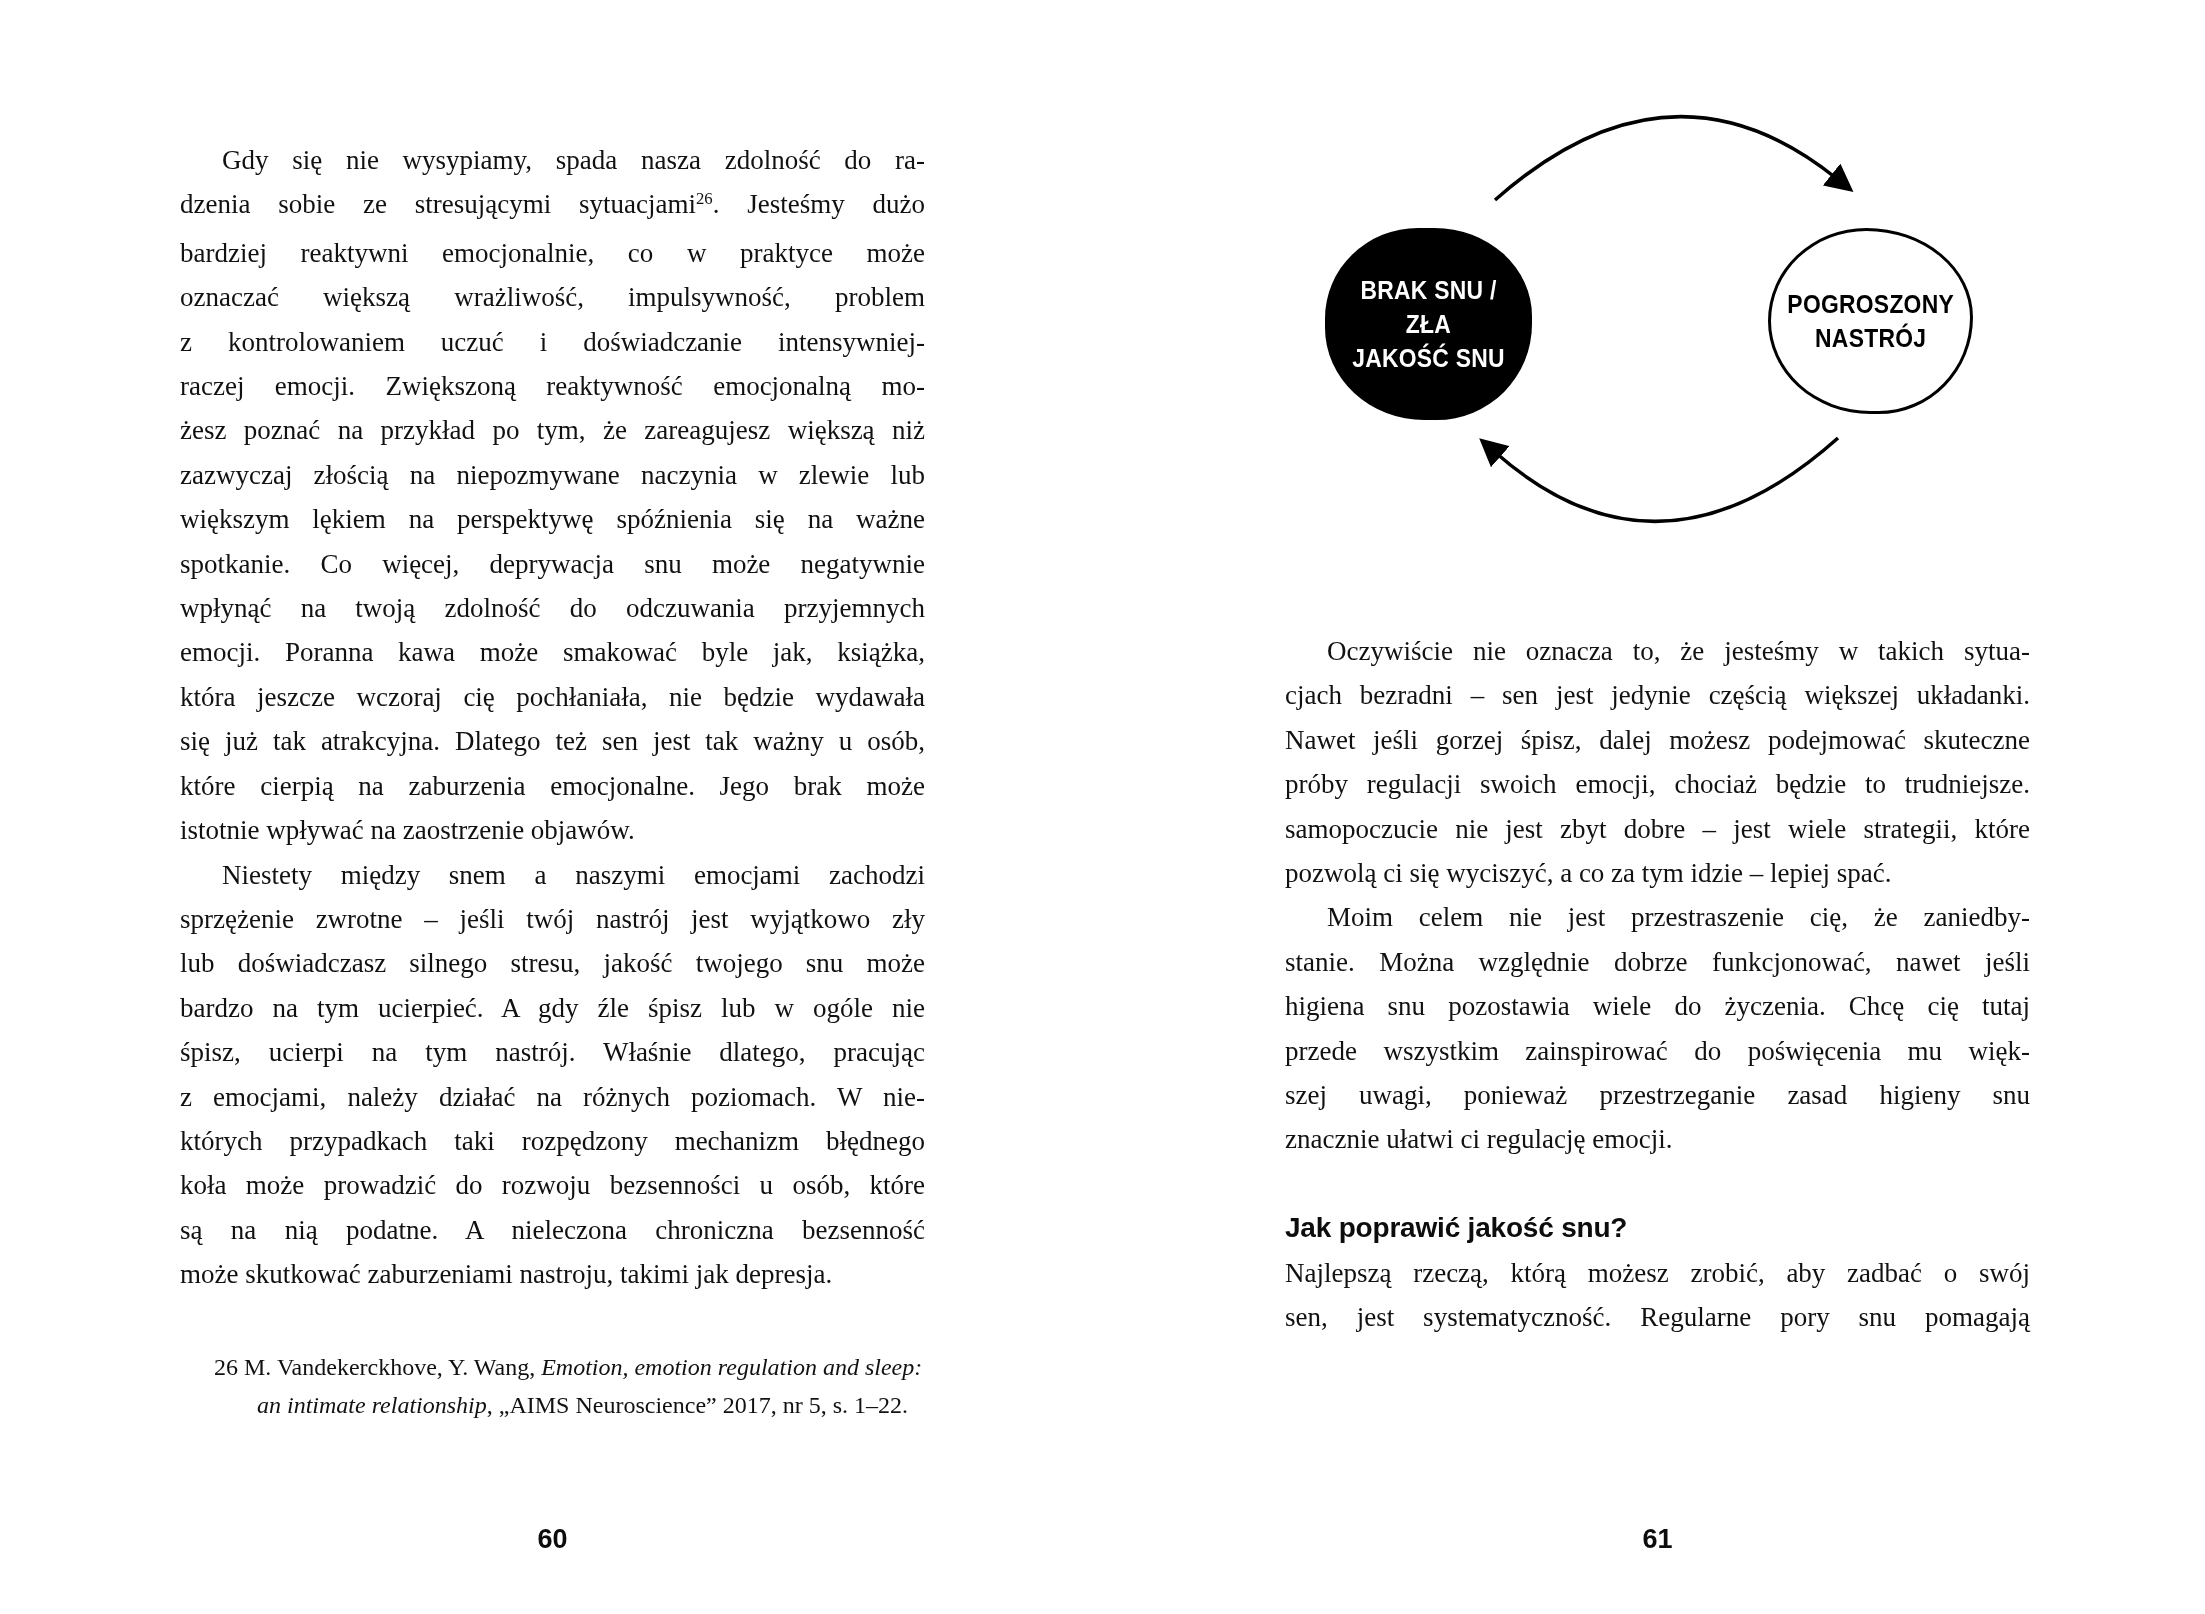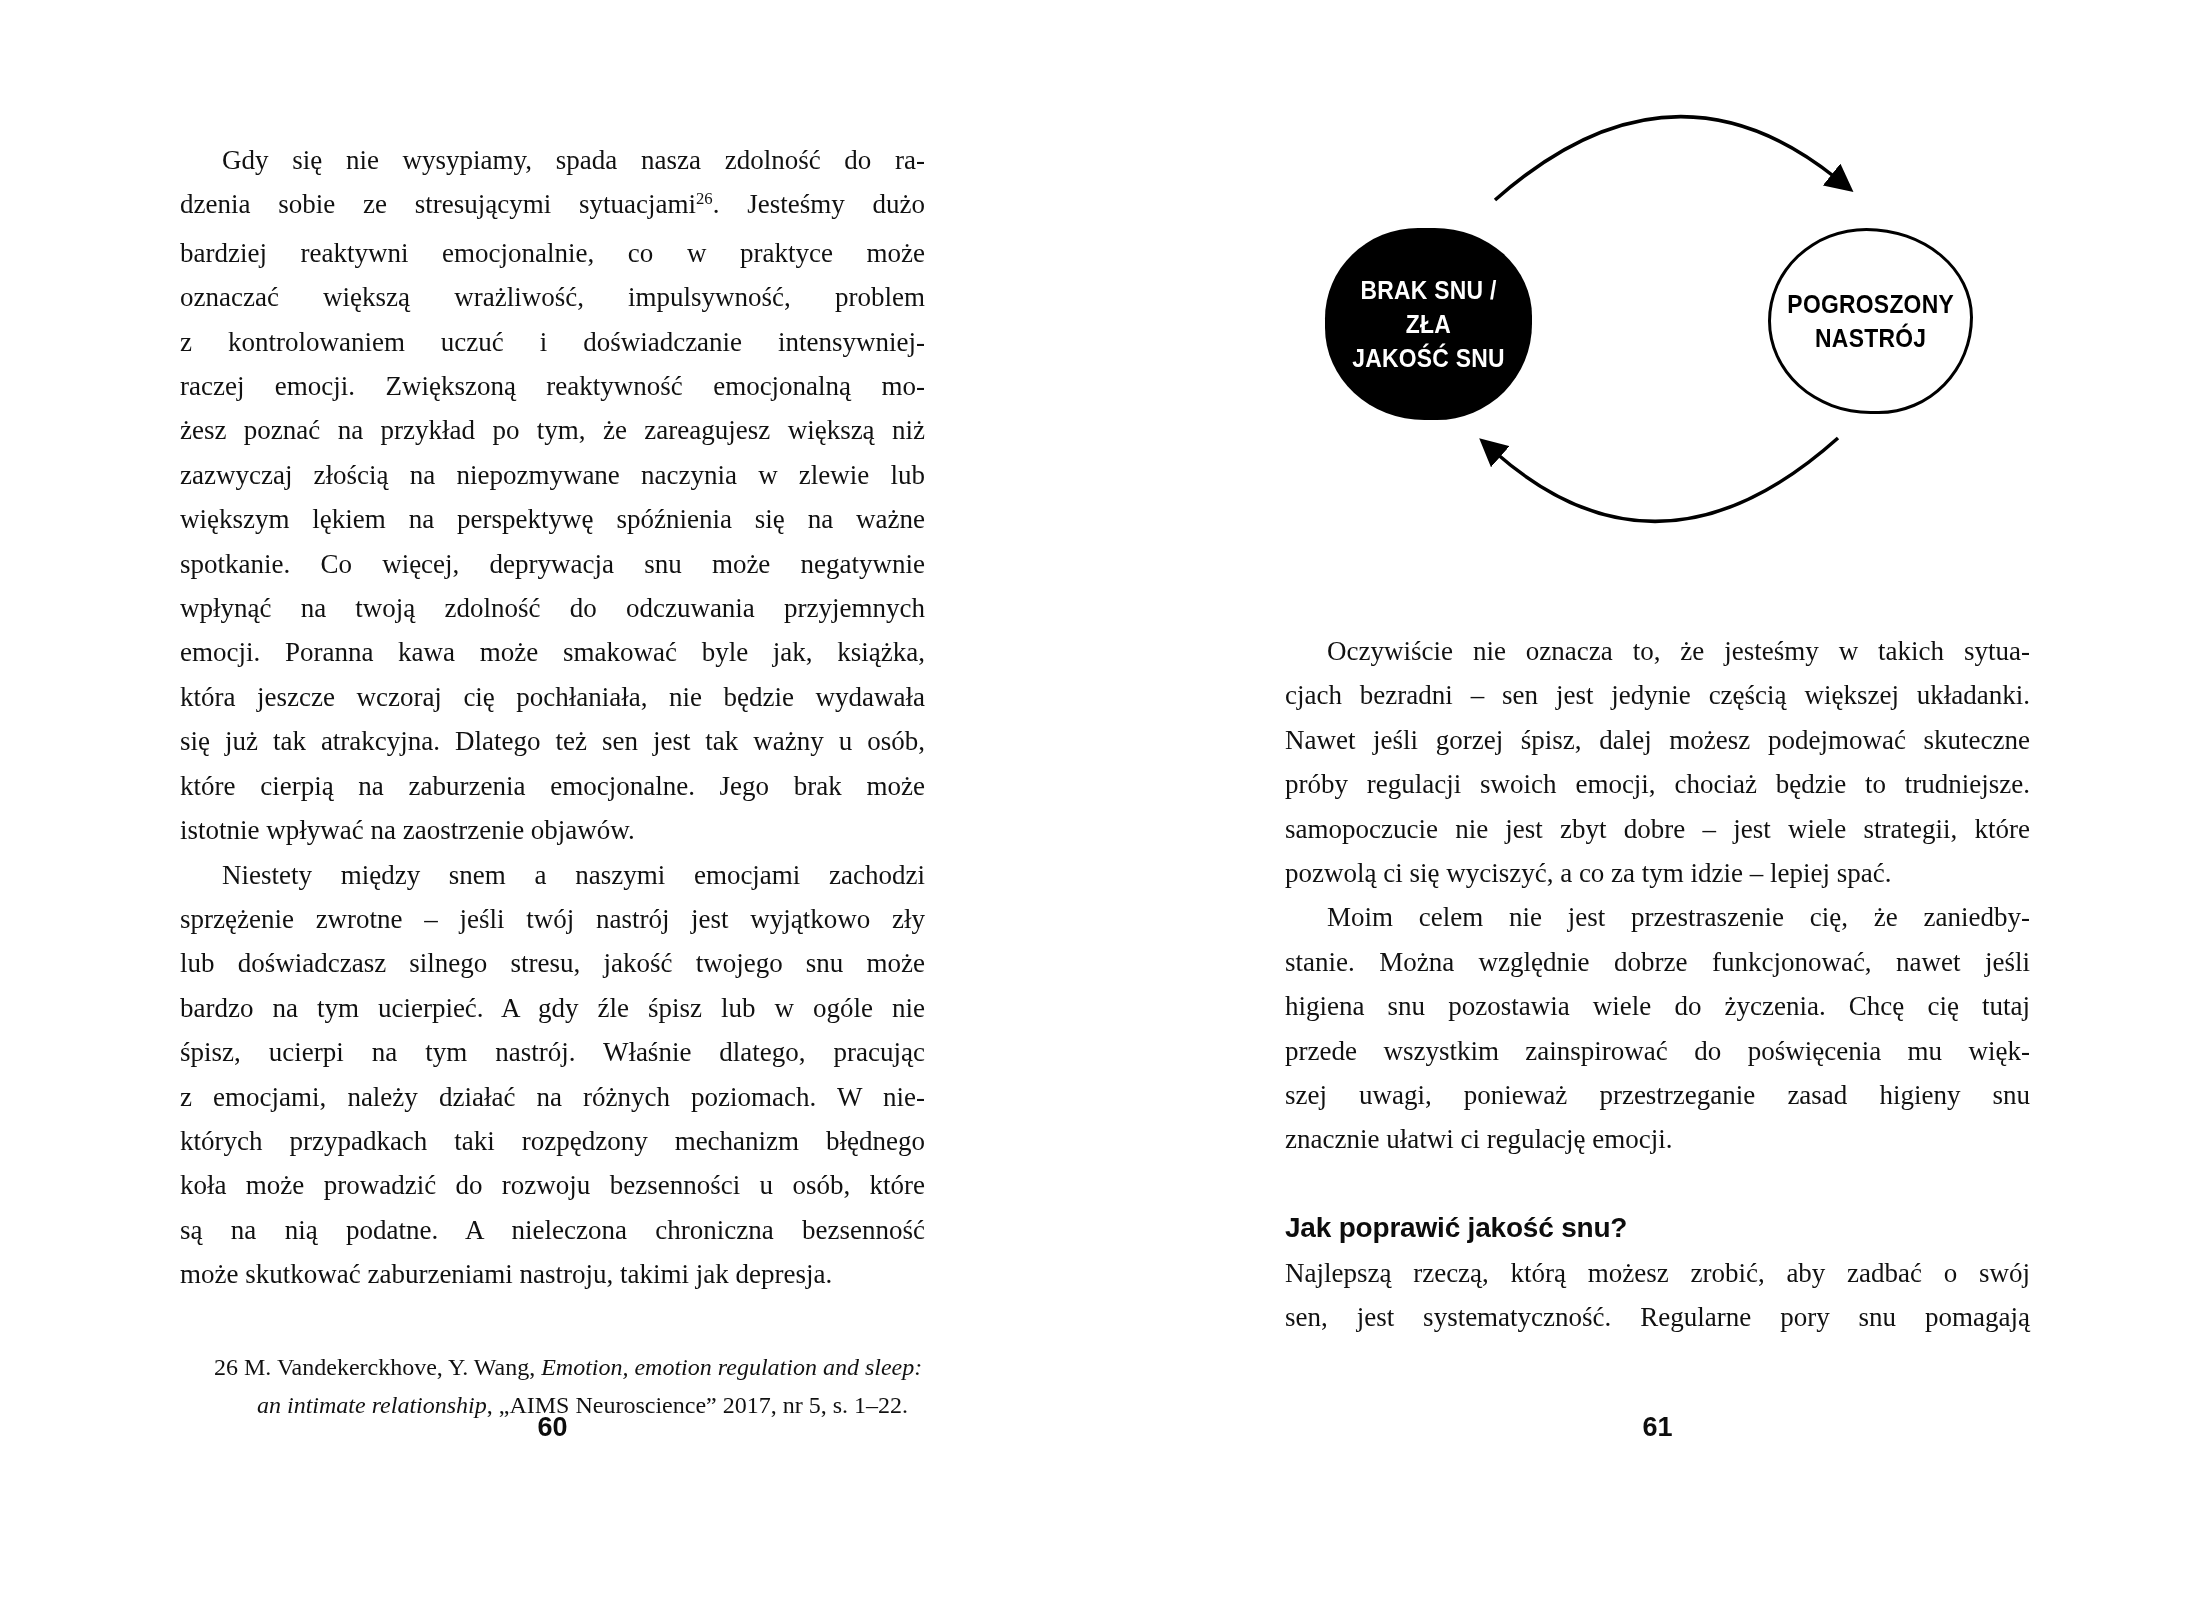--- a/index.html
+++ b/index.html
@@ -21,21 +21,21 @@
     font-family:"Liberation Sans",sans-serif;font-weight:bold;
     font-size:28px;line-height:44.4px;letter-spacing:-0.2px;color:#0d0d0d;
     margin-top:44.4px;
   }
   
   .footnote{position:absolute;left:190px;top:1348px;width:720px;font-size:24px;line-height:38px;margin-left:24px;}
   .fnline{padding-left:43px;text-indent:-43px;}
   .fnline.ind2{text-indent:0;}
   
   .pagenum{
-    position:absolute;top:1412px;width:745px;text-align:center;
+    position:absolute;top:1524px;width:745px;text-align:center;
     font-family:"Liberation Sans",sans-serif;font-weight:bold;font-size:27px;color:#0d0d0d;
   }
   .pn-left{left:180px;}
   .pn-right{left:1285px;}
   
   .arrows{position:absolute;left:1280px;top:40px;width:780px;height:540px;}
   .node{
     position:absolute;display:flex;align-items:center;justify-content:center;text-align:center;
     font-family:"Liberation Sans",sans-serif;font-weight:bold;font-size:26px;line-height:34px;
     letter-spacing:0.3px;

